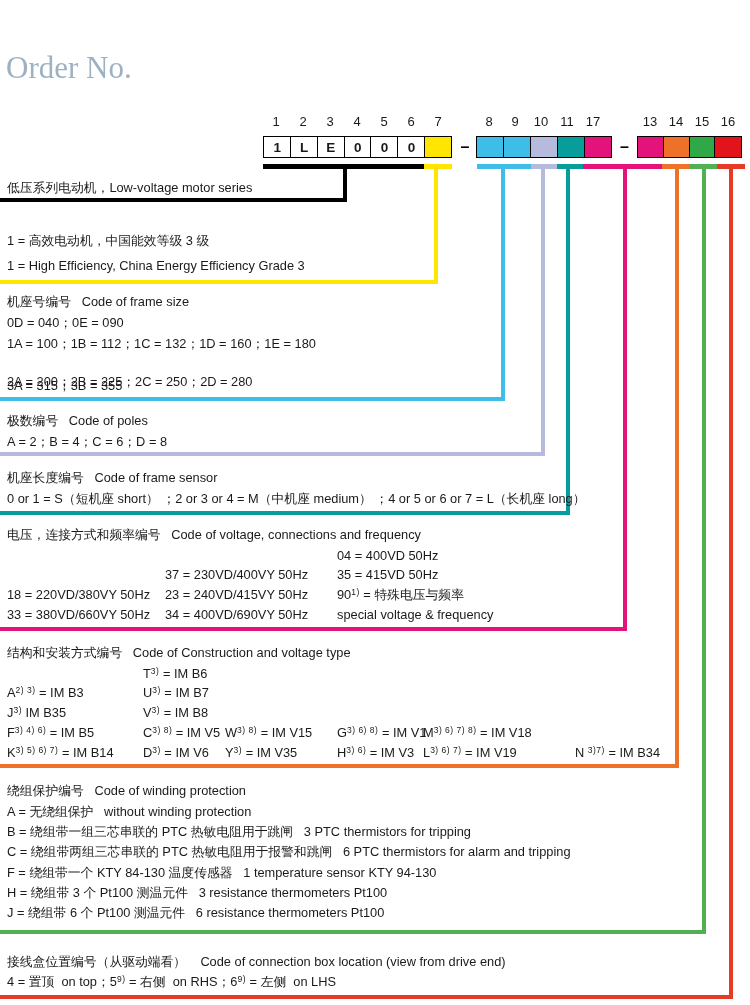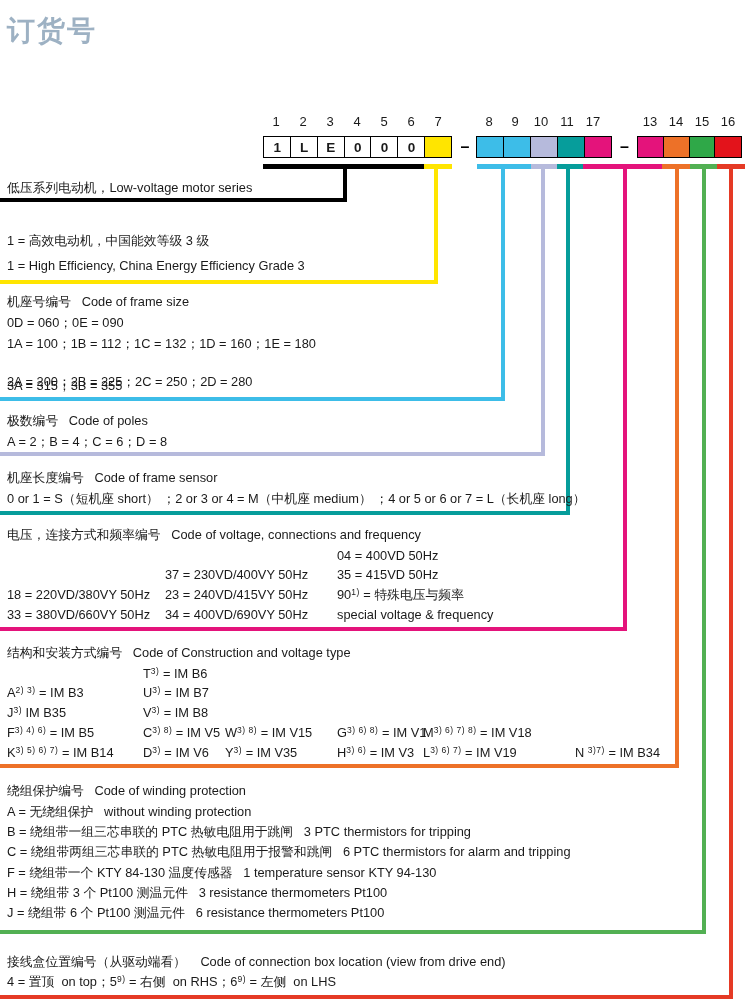--- a/index.html
+++ b/index.html
@@ -24,21 +24,21 @@
   .vline{position:absolute;width:4px;}
   .hline{position:absolute;left:0;height:3.5px;}
   .txt{position:absolute;font-size:12.8px;white-space:pre;line-height:15px;}
   sup{font-size:8.5px;line-height:0;vertical-align:4px;letter-spacing:0.5px;}
 </style>
 </head>
 <body>
 
 <div class="page">
 
-  <div class="title-zh">订货号</div>
+  <div class="title-en">Order No.</div>
 
   <div class="num" style="left:263px">1</div>
   <div class="num" style="left:290px">2</div>
   <div class="num" style="left:317px">3</div>
   <div class="num" style="left:344px">4</div>
   <div class="num" style="left:371px">5</div>
   <div class="num" style="left:398px">6</div>
   <div class="num" style="left:425px">7</div>
   <div class="num" style="left:476px">8</div>
   <div class="num" style="left:502px">9</div>
@@ -105,21 +105,21 @@
   </div>
 
   <div>
     <div class="txt" style="left:7px;top:233px">1 = 高效电动机，中国能效等级 3 级</div>
     <div class="txt" style="left:7px;top:258px">1 = High Efficiency, China Energy Efficiency Grade 3</div>
     <div class="hline" style="top: 280px; width: 438px; background-color: rgb(255, 229, 0);"></div>
   </div>
 
   <div>
     <div class="txt" style="left:7px;top:294px">机座号编号   Code of frame size</div>
-    <div class="txt" style="left:7px;top:315px">0D = 060；0E = 090</div>
+    <div class="txt" style="left:7px;top:315px">0D = 040；0E = 090</div>
     <div class="txt" style="left:7px;top:336px">1A = 100；1B = 112；1C = 132；1D = 160；1E = 180</div>
     <div class="txt" style="left:7px;top:374px">2A = 200；2B = 225；2C = 250；2D = 280</div>
     <div class="txt" style="left:7px;top:378px">3A = 315；3B = 355</div>
     <div class="hline" style="top: 397px; width: 505px; background-color: rgb(61, 189, 232);"></div>
   </div>
 
   <div>
     <div class="txt" style="left:7px;top:413px">极数编号   Code of poles</div>
     <div class="txt" style="left:7px;top:434px">A = 2；B = 4；C = 6；D = 8</div>
     <div class="hline" style="top: 452px; width: 545px; background-color: rgb(182, 186, 220);"></div>

